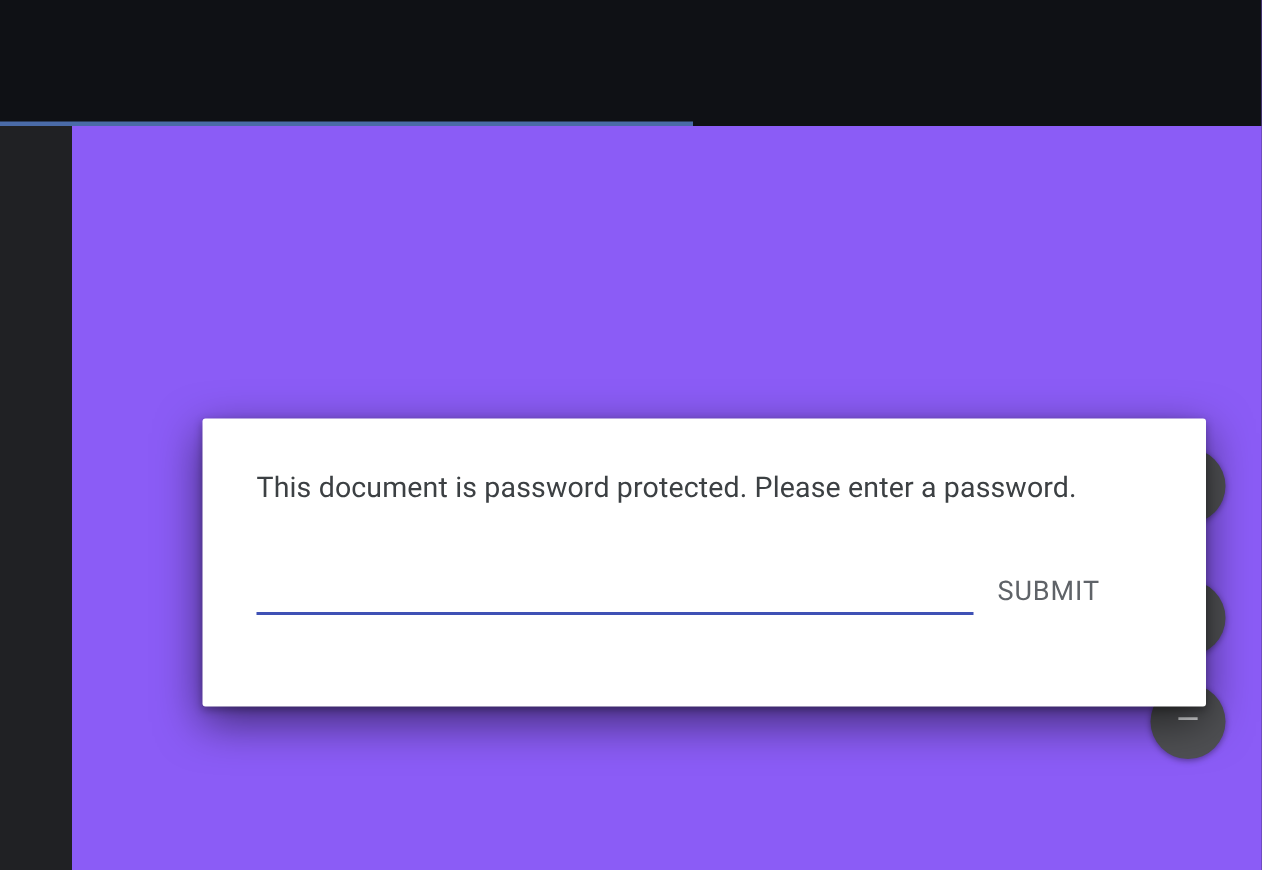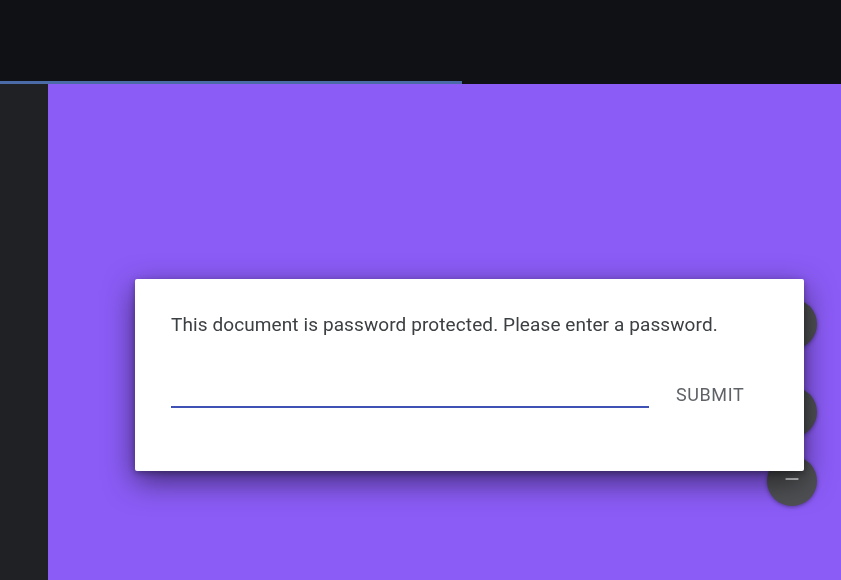--- a/index.html
+++ b/index.html
@@ -82,22 +82,22 @@
       flex-direction: column;
     }
     .dialog-message {
       font-size: 19px;
       color: #3c4043;
       letter-spacing: 0.1px;
       margin-bottom: 42px;
     }
     .dialog-row {
       display: flex;
-      align-items: flex-start;
-      gap: 23px;
+      align-items: center;
+      gap: 12px;
     }
     .password-input {
       flex: 0 0 478px;
       height: 30px;
       border: none;
       border-bottom: 2px solid #3f51b5;
       background: transparent;
       font-size: 18px;
       outline: none;
       color: #202124;

